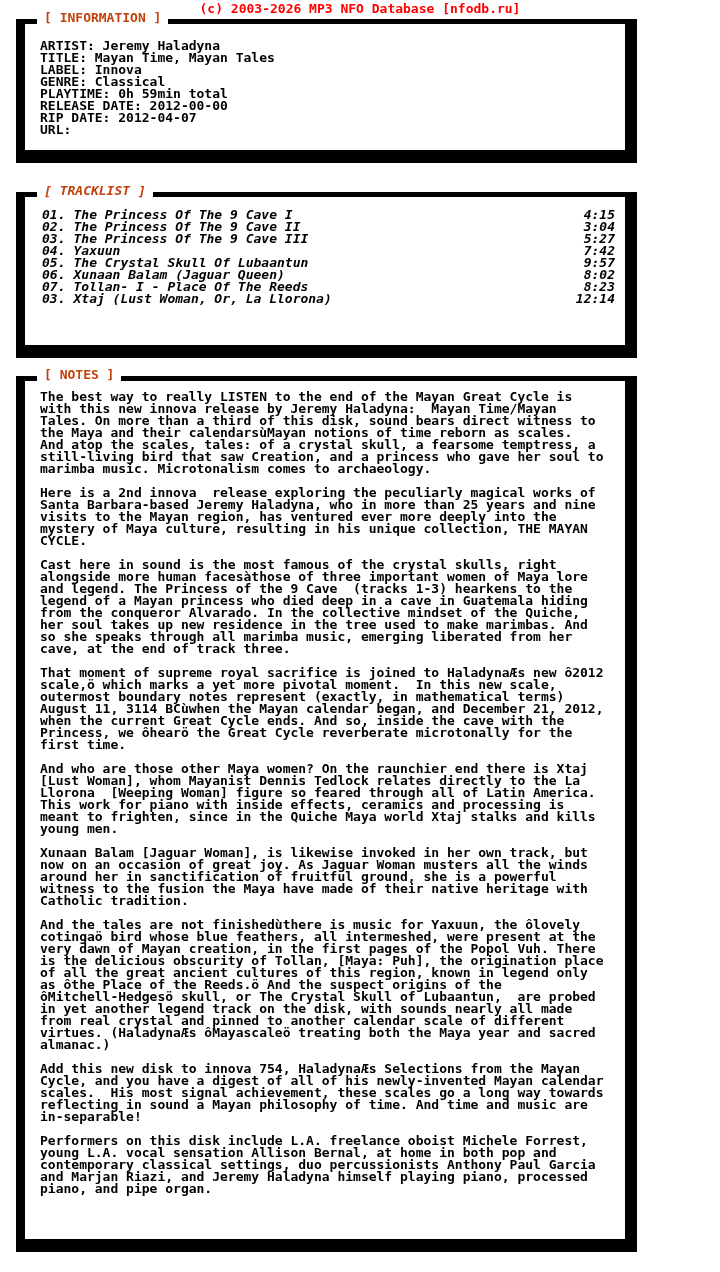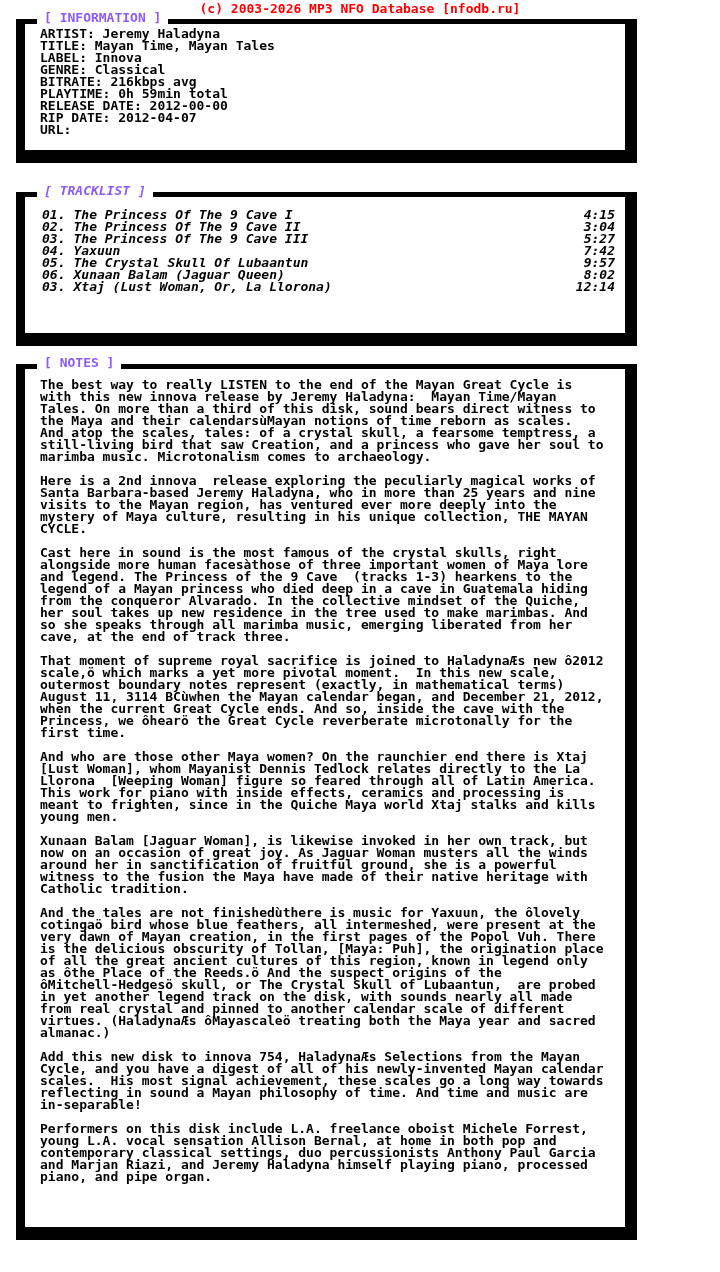--- a/index.html
+++ b/index.html
@@ -30,27 +30,27 @@
     background: #ffffff;
   }
   .box-label {
     position: absolute;
     top: -12px;
     left: 12px;
     height: 12px;
     line-height: 12px;
     background: #ffffff;
     padding: 0 7px;
-    color: #8b5cf6;
+    color: #c2410c;
     white-space: pre;
   }
   .box-info    { margin-top: 4px; }
   .box-tracks  { margin-top: 29px; font-style: italic; }
   .box-notes   { margin-top: 18px; }
-  .box-inner-info   { padding: 4px 10px 14px 15px; }
+  .box-inner-info   { padding: 16px 10px 14px 15px; }
   .box-inner-tracks { padding: 12px 10px 40px 17px; }
   .box-inner-notes  { padding: 10px 12px 28px 15px; }
   .line { white-space: pre; }
   .trow {
     display: flex;
     justify-content: space-between;
     white-space: pre;
   }
   .tleft { display: flex; }
   .tnum { margin-right: 8px; }
@@ -68,21 +68,20 @@
   <div class="box-inner-info">
 
       <div class="line">ARTIST: Jeremy Haladyna</div>
 
       <div class="line">TITLE: Mayan Time, Mayan Tales</div>
 
       <div class="line">LABEL: Innova</div>
 
       <div class="line">GENRE: Classical</div>
 
-      <div class="line">BITRATE: 216kbps avg</div>
 
       <div class="line">PLAYTIME: 0h 59min total</div>
 
       <div class="line">RELEASE DATE: 2012-00-00</div>
 
       <div class="line">RIP DATE: 2012-04-07</div>
 
       <div class="line">URL:</div>
     </div>
 </div>
@@ -132,20 +131,27 @@
       </div>
 
       <div class="trow">
         <span class="tleft">
           <span class="tnum">06.</span>
           <span class="ttitle">Xunaan Balam (Jaguar Queen)</span>
         </span>
         <span class="tdur">8:02</span>
       </div>
 
+      <div class="trow">
+        <span class="tleft">
+          <span class="tnum">07.</span>
+          <span class="ttitle">Tollan- I - Place Of The Reeds</span>
+        </span>
+        <span class="tdur">8:23</span>
+      </div>
 
       <div class="trow">
         <span class="tleft">
           <span class="tnum">03.</span>
           <span class="ttitle">Xtaj (Lust Woman, Or, La Llorona)</span>
         </span>
         <span class="tdur">12:14</span>
       </div>
     </div>
 </div>

